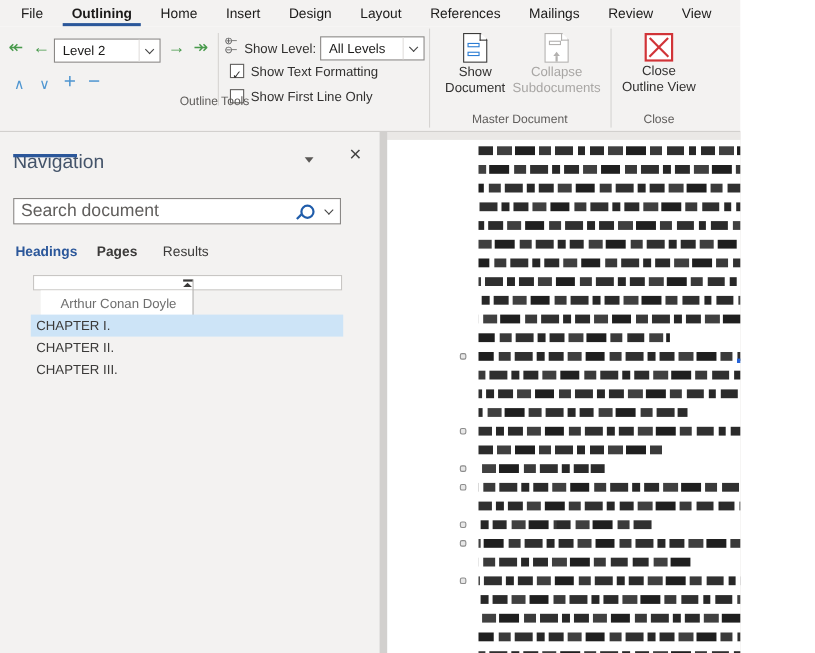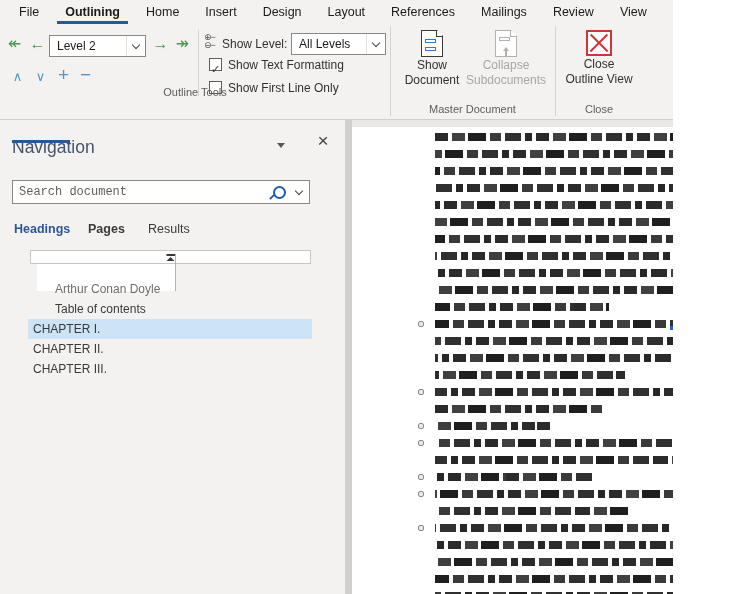--- a/index.html
+++ b/index.html
@@ -44,36 +44,36 @@
   .closeicon i{position:absolute;left:-1px;top:10px;width:24px;height:2.4px;background:#d13438;}
   .closeicon i.a{transform:rotate(45deg);}
   .closeicon i.b{transform:rotate(-45deg);}
 
   
   .navpane{position:absolute;left:0;top:120px;width:345px;height:474px;background:#f3f2f1;}
   .navtitle{position:absolute;left:12px;top:17px;font-size:17.5px;color:#44546A;}
   .pane-chev{position:absolute;left:277px;top:23px;width:0;height:0;border:4.5px solid transparent;border-top:5.5px solid #5a5856;}
   .pane-close{position:absolute;left:313px;top:10px;font-size:19px;color:#444;width:20px;text-align:center;cursor:default;}
   .searchbox{position:absolute;left:12px;top:60px;width:298px;height:24px;background:#fff;border:1px solid #8a8886;box-sizing:border-box;display:flex;align-items:center;}
-  .searchbox input{flex:1;border:none;outline:none;background:transparent;font-size:12px;color:#323130;padding-left:6px;font-family:Liberation Mono, monospace;}
+  .searchbox input{flex:1;border:none;outline:none;background:transparent;font-size:16px;color:#323130;padding-left:6px;font-family:Liberation Sans, sans-serif;}
   .searchbox input::placeholder{color:#605e5c;opacity:1;}
   .mag{position:relative;width:9px;height:9px;border:2px solid #1f5caa;border-radius:50%;margin-right:10px;flex:none;}
   .mag:after{content:"";position:absolute;left:-4px;top:6px;width:2px;height:6px;background:#1f5caa;transform:rotate(45deg);}
   .searchchev{margin-right:7px;flex:none;}
   .navtabs{position:absolute;left:0;top:100px;width:345px;height:26px;}
   .ntab{position:absolute;top:2px;font-size:12.5px;color:#3b3a39;cursor:default;}
   .ntab.active{color:#2b579a;font-weight:700;}
   .ntab-line{position:absolute;left:12px;top:20px;width:58px;height:3px;background:#2b579a;}
   .scrolltop{position:absolute;left:30px;top:130px;width:281px;height:14px;background:#fff;border:1px solid #c8c6c4;box-sizing:border-box;}
   .upico{position:absolute;left:50%;top:3px;transform:translateX(-50%);width:9px;}
   .upico .bar{height:1.5px;background:#3b3a39;margin-bottom:1.5px;}
   .upico .tri{width:0;height:0;margin:0 auto;border:4px solid transparent;border-bottom:4.5px solid #3b3a39;border-top:none;}
   .ghostbox{position:absolute;left:37px;top:144px;width:138px;height:27px;background:#fff;}
   .ghostline{position:absolute;left:175px;top:134px;width:1px;height:37px;background:#b5b3b1;}
-  .navlist{position:absolute;left:28px;top:146px;width:284px;margin-top:13px;}
+  .navlist{position:absolute;left:28px;top:146px;width:284px;}
   .navitem{height:20px;line-height:20px;font-size:12px;color:#3b3a39;white-space:nowrap;cursor:default;position:relative;}
   .navitem.lvl1{padding-left:5px;}
   .navitem.lvl2{padding-left:27px;}
   .navitem.sel{background:#cde4f7;}
   .navitem.ghost{color:#6e6e6e;filter:blur(0.45px);}
 
   
   .docarea{position:absolute;left:345px;top:120px;width:396px;height:474px;background:#d2d0ce;}
   .topstrip{position:absolute;left:7px;top:0;right:0;height:7px;background:#eae8e6;}
   .page{position:absolute;left:7px;top:7px;right:0;bottom:0;background:#fff;overflow:hidden;}
@@ -230,21 +230,20 @@
       <div class="upico">
           <div class="bar"></div>
           <div class="tri"></div>
         </div>
     </div>
     <div class="ghostbox"></div>
     <div class="ghostline"></div>
 
     <div class="navlist">
         <div class="navitem lvl2 ghost">Arthur Conan Doyle</div>
-        <div class="navitem lvl2">Table of contents</div>
         <div class="navitem lvl1 sel">CHAPTER I.</div>
         <div class="navitem lvl1">CHAPTER II.</div>
         <div class="navitem lvl1">CHAPTER III.</div>
       </div>
   </div>
 
   <div class="docarea">
     <div class="topstrip"></div>
     <div class="page">
       <div class="doccontent">

